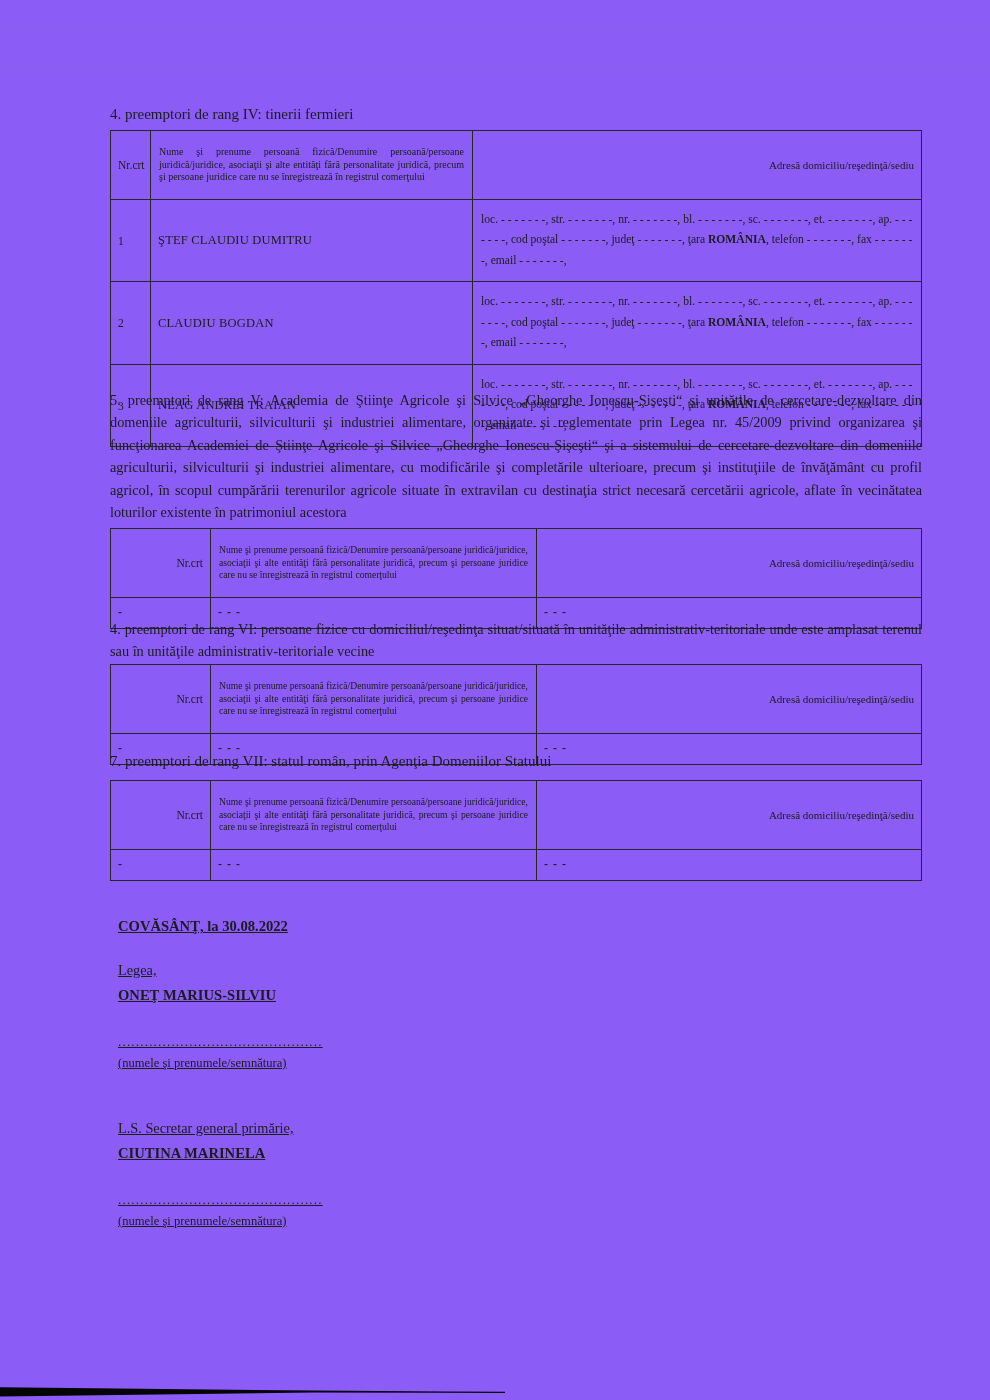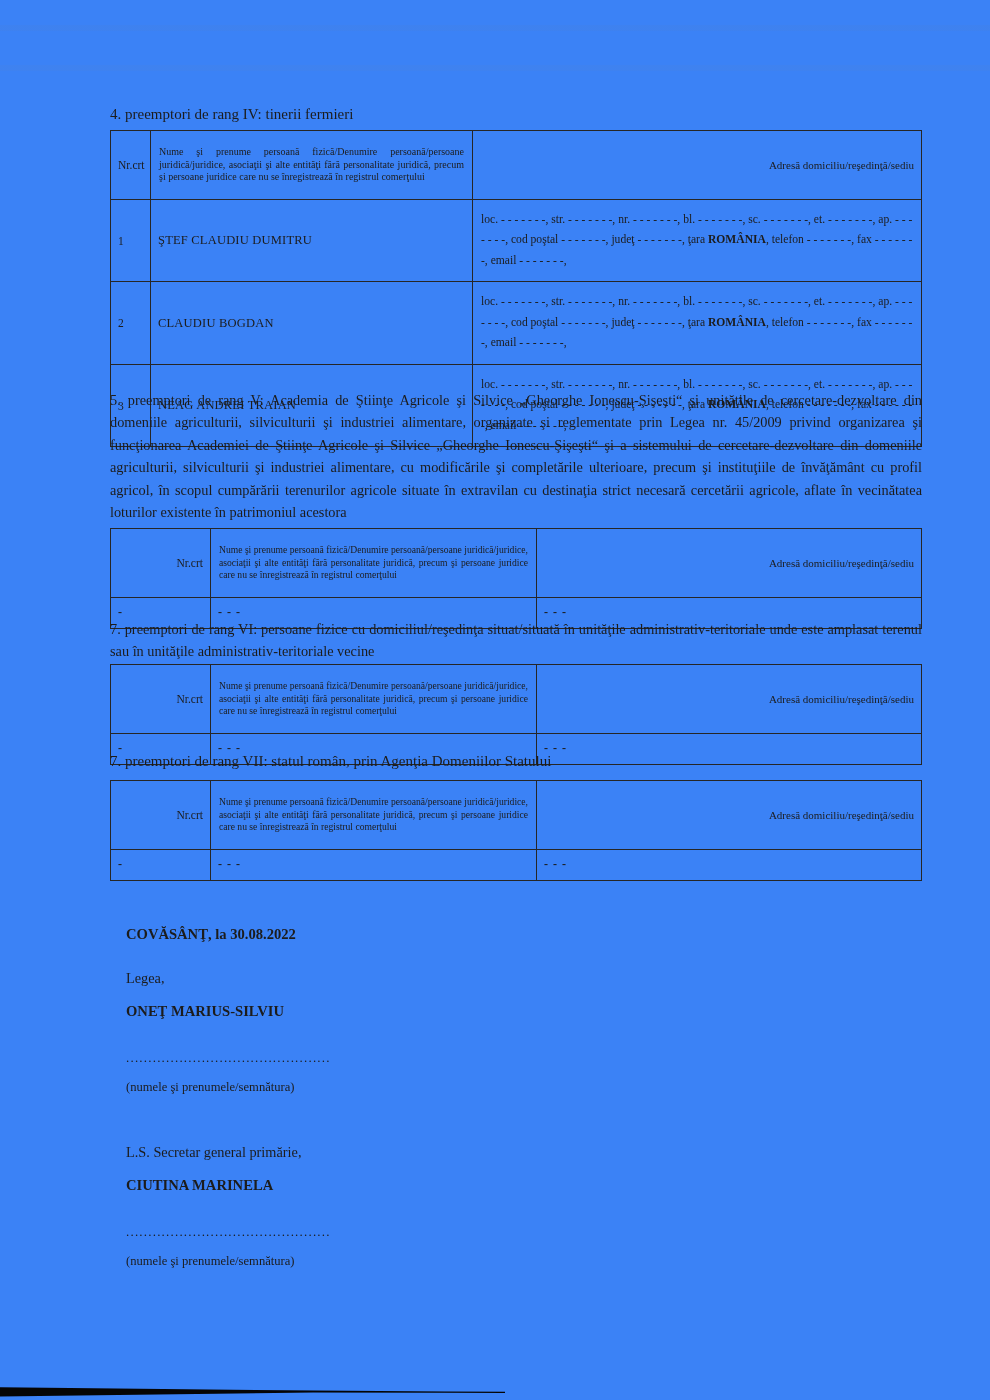--- a/index.html
+++ b/index.html
@@ -1,19 +1,19 @@
 <!DOCTYPE html>
 <html><head>
 <meta charset="utf-8">
 <style>
   html,body{margin:0;padding:0;background:#e8e8e8;}
   .page{
     position:relative;
     width:990px;height:1400px;
-    background:#3b82f6;
+    background:#8b5cf6;
     font-family:"Liberation Serif","DejaVu Serif",serif;
     color:#1c1c1c;
     overflow:hidden;
     margin:0 auto;
   }
   .block{position:absolute;left:110px;width:812px;}
   .heading{font-size:15px;margin:0;}
   .para{font-size:14.3px;line-height:22.4px;text-align:justify;margin:0;}
 
   table{border-collapse:collapse;width:100%;table-layout:fixed;}
@@ -32,21 +32,21 @@
   .tbl-e tbody tr{height:31px;}
 
   .th-nr{font-size:11.5px;}
   .th-name{font-size:10px;line-height:12.6px;text-align:justify;padding:15px 8px;}
   .th-addr{font-size:11px;margin-left:20px;}
   .td-nr{font-size:11.5px;}
   .td-name{font-weight:normal;font-size:12.5px;letter-spacing:.2px;}
   .td-addr{font-size:11.6px;line-height:20.5px;padding:10px 8px;}
   .td-dash{font-size:12px;font-weight:bold;letter-spacing:1px;}
 
-  .sig p{margin:16px;font-size:14.3px;}
+  .sig p{margin:8px;font-size:14.3px;text-decoration:underline;}
   .sig .bold{font-weight:bold;font-size:14.6px;}
   .sig .gap-lg{margin-top:27px;}
   .sig .gap-sm{margin-top:5px;}
   .sig .dots{margin-top:31px;font-size:13px;letter-spacing:1.2px;line-height:13px;}
   .sig .caption{margin-top:4px;font-size:12.6px;}
   .sig .gap-xl{margin-top:49px;}
 
   
   .artifact-bottom{
     position:absolute;left:0;bottom:3px;width:505px;height:11px;
@@ -117,21 +117,21 @@
     </thead>
     <tbody>
       <tr>
         <td class="td-dash">-</td>
         <td class="td-dash">- - -</td>
         <td class="td-dash">- - -</td>
       </tr>
     </tbody>
   </table>
 
-  <p class="block para" style="top:618px;">7. preemptori de rang VI: persoane fizice cu domiciliul/reşedinţa situat/situată în unităţile administrativ-teritoriale unde este amplasat terenul sau în unităţile administrativ-teritoriale vecine</p>
+  <p class="block para" style="top:618px;">4. preemptori de rang VI: persoane fizice cu domiciliul/reşedinţa situat/situată în unităţile administrativ-teritoriale unde este amplasat terenul sau în unităţile administrativ-teritoriale vecine</p>
 
   <table class="block tbl-e" style="top:664px;">
     <colgroup>
         <col class="c-nr">
         <col class="c-name">
         <col class="c-addr">
       </colgroup>
     <thead>
       <tr>
         <th class="th-nr">Nr.crt</th>

